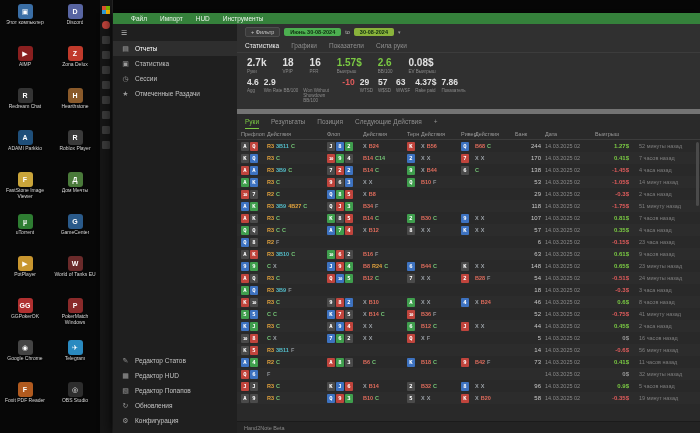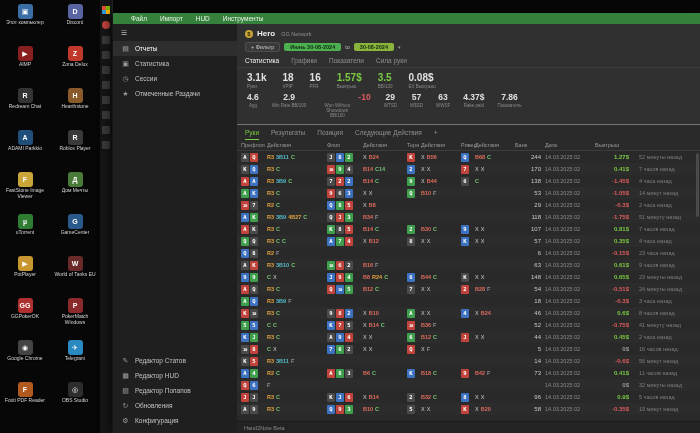--- a/index.html
+++ b/index.html
@@ -42,21 +42,21 @@
   .pnet { color:#8f8f8f; font-size:5.5px; margin-left:2px; }
   .filter-row { display:flex; align-items:center; gap:4px; padding:3px 8px 2px; }
   .btn-filter { font-size:5.5px; color:#c9c9c9; background:#3a3a3a; border:1px solid #4d4d4d; border-radius:2px; padding:1px 5px; }
   .pill { font-size:5.5px; font-weight:bold; color:#0f2c10; border-radius:2px; padding:1px 6px; }
   .tolbl { font-size:5.5px; color:#bdbdbd; }
   .caret { font-size:5px; color:#9a9a9a; }
   .tabs-row { display:flex; gap:12px; padding:3px 8px 0; border-bottom:1px solid #3c3c3c; }
   .tab { font-size:6.5px; color:#8f8f8f; padding-bottom:3px; }
   .tab.active { color:#f2f2f2; }
   .stats1 { display:flex; gap:16px; padding:5px 10px 1px; }
-  .stats2 { display:flex; gap:13px; padding:3px 10px 6px; border-bottom:1px solid #737373;text-align:center; }
+  .stats2 { display:flex; gap:5px; padding:3px 10px 6px; border-bottom:5px solid #737373; }
   .stat .sv { font-size:10px; font-weight:bold; line-height:1; }
   .stats2 .stat .sv { font-size:8.5px; }
   .stat .sl { font-size:4.5px; color:#8a8a8a; max-width:36px; line-height:1.15; margin-top:1px; }
   .rtabs { display:flex; gap:12px; padding:4px 8px 0; background:#2a2a2a; }
   .rtab { font-size:6.5px; color:#8f8f8f; padding-bottom:3px; }
   .rtab.active { color:#7ac943; border-bottom:1px solid #7ac943; }
   
   .tgrid { display:grid; grid-template-columns:26px 60px 36px 44px 14px 40px 14px 40px 30px 50px 38px 1fr;
     align-items:center; padding:0 4px; }
   .thead { height:11px; color:#9a9a9a; font-size:5.5px; border-bottom:1px solid #3c3c3c; background:#2a2a2a; }
@@ -230,57 +230,52 @@
             <span class="sic">↻</span>
             <span class="slb">Обновления</span>
           </div>
           <div class="sitem">
             <span class="sic">⚙</span>
             <span class="slb">Конфигурация</span>
           </div>
         </div>
     </div>
     <div class="main">
-      <div class="player-row">
-        <span class="pbadge">$</span>
-        <span class="pname">Hero</span>
-        <span class="pnet">GG Network</span>
-      </div>
       <div class="filter-row">
         <span class="btn-filter">+ Фильтр</span>
         <span class="pill" id="pill-from" style="background: rgb(76, 175, 80);">Июнь 30-08-2024</span>
         <span class="tolbl">to</span>
         <span class="pill" id="pill-to" style="background: rgb(138, 179, 59);">30-08-2024</span>
         <span class="caret">▾</span>
       </div>
       <div class="tabs-row" id="tabs">
           <span class="tab active">Статистика</span>
           <span class="tab">Графики</span>
           <span class="tab">Показатели</span>
           <span class="tab">Сила руки</span>
         </div>
       <div class="stats1" id="stats1">
           <div class="stat">
-            <div class="sv" style="color: rgb(224, 224, 224);">3.1k</div>
+            <div class="sv" style="color: rgb(224, 224, 224);">2.7k</div>
             <div class="sl">Руки</div>
           </div>
           <div class="stat">
             <div class="sv" style="color: rgb(224, 224, 224);">18</div>
             <div class="sl">VPIP</div>
           </div>
           <div class="stat">
             <div class="sv" style="color: rgb(224, 224, 224);">16</div>
             <div class="sl">PFR</div>
           </div>
           <div class="stat">
             <div class="sv" style="color: rgb(122, 201, 67);">1.57$</div>
             <div class="sl">Выигрыш</div>
           </div>
           <div class="stat">
-            <div class="sv" style="color: rgb(122, 201, 67);">3.5</div>
+            <div class="sv" style="color: rgb(122, 201, 67);">2.6</div>
             <div class="sl">BB/100</div>
           </div>
           <div class="stat">
             <div class="sv" style="color: rgb(224, 224, 224);">0.08$</div>
             <div class="sl">EV Выигрыш</div>
           </div>
         </div>
       <div class="stats2" id="stats2">
           <div class="stat">
             <div class="sv" style="color: rgb(224, 224, 224);">4.6</div>

